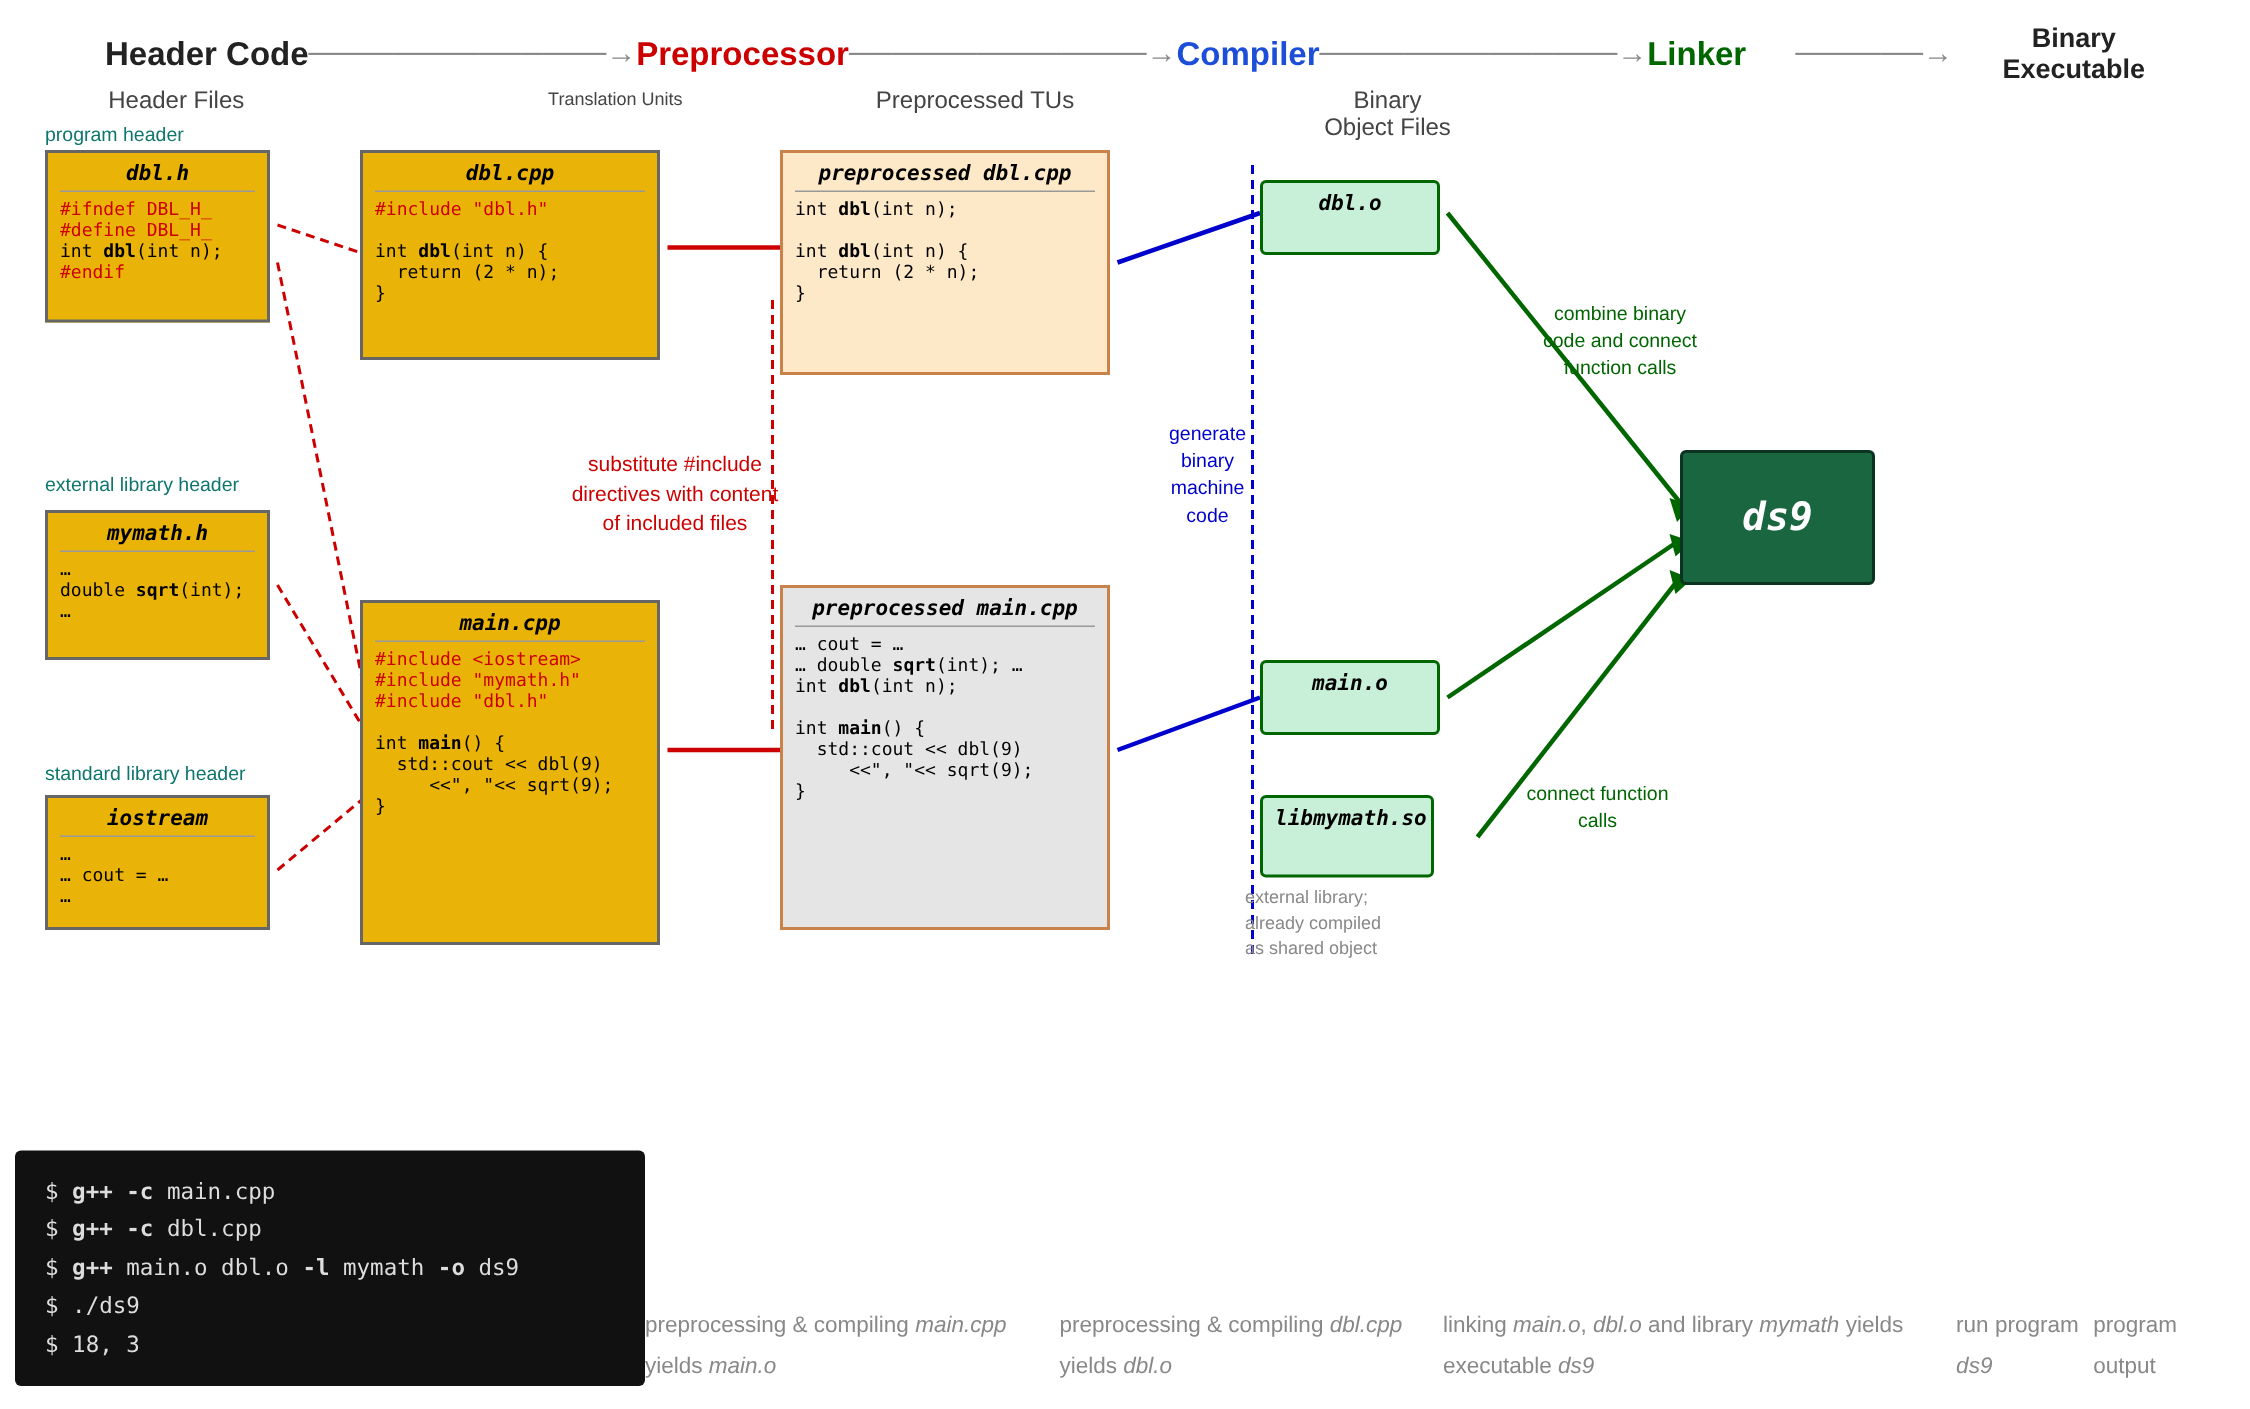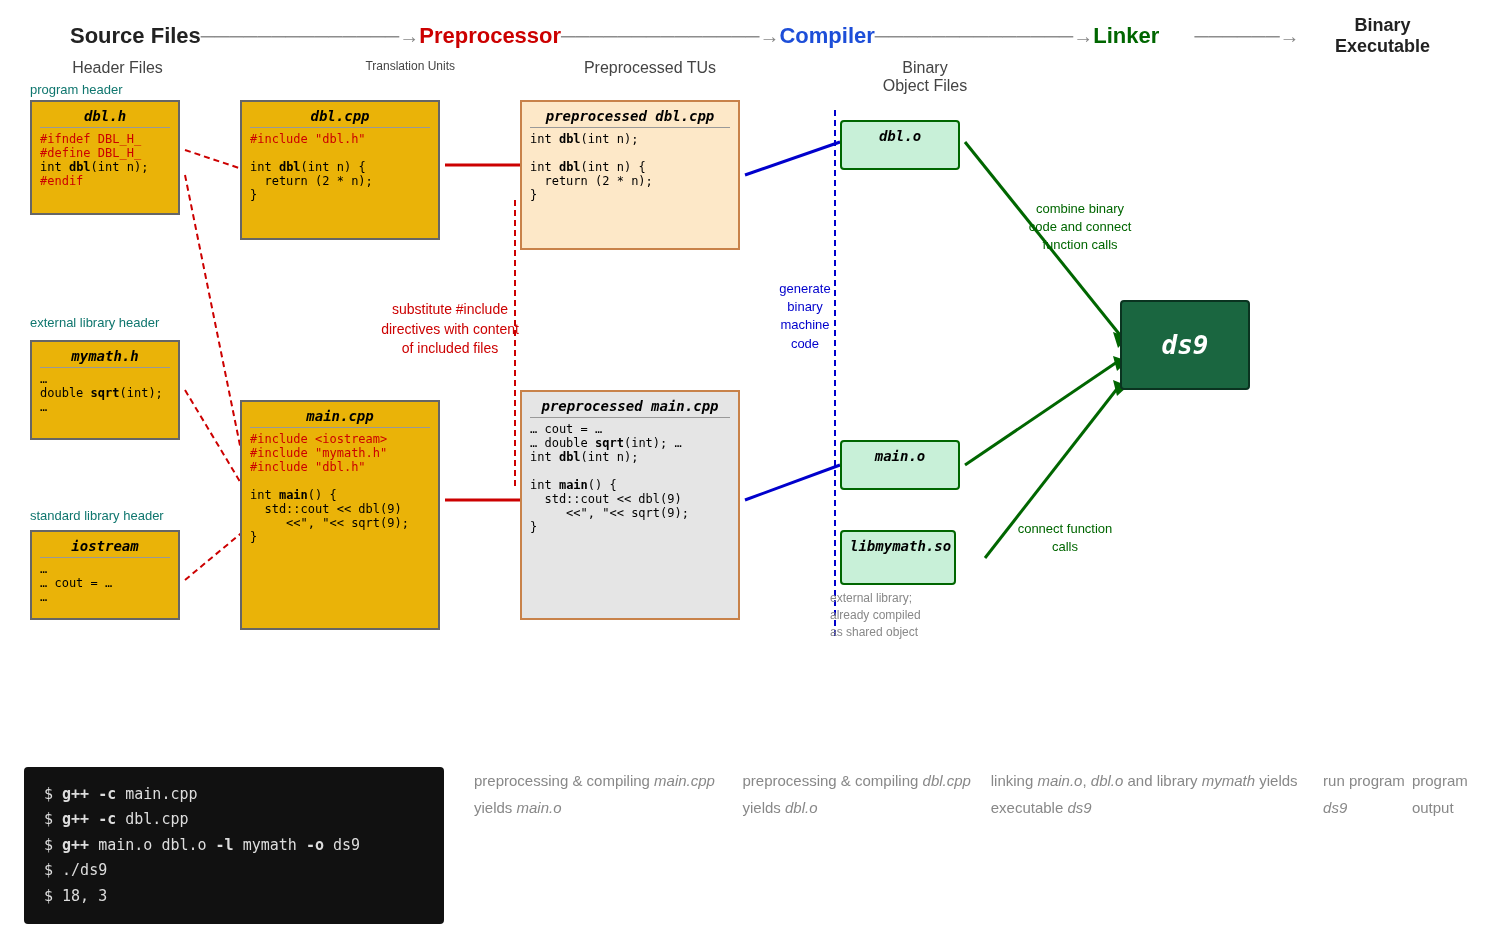--- a/index.html
+++ b/index.html
@@ -139,24 +139,24 @@
       width: 100%;
       height: 100%;
       pointer-events: none;
       overflow: visible;
     }
 
     
     .bottom-section {
       position: absolute;
       bottom: 15px;
-      left: 24px;
+      left: 10px;
       width: 1470px;
       display: flex;
-      gap: 30px;
+      align-items: flex-end;
     }
     .terminal-box {
       background: #111;
       color: #ddd;
       font-family: monospace;
       font-size: 15px;
       padding: 15px 20px;
       width: 420px;
       border-radius: 4px;
       line-height: 1.7;
@@ -208,21 +208,21 @@
       text-align: center;
       line-height: 1.4;
     }
   </style>
 </head>
 <body>
 
 <div class="main-container">
 
   <div style="display:flex; align-items:center; padding: 5px 50px 0 50px; margin-bottom:2px;">
-    <span style="font-size:22px;font-weight:bold;color:#222;">Source  Files</span>
+    <span style="font-size:22px;font-weight:bold;color:#222;">Header  Code</span>
     <span style="flex:1;text-align:center;color:#888;font-size:20px;">──────────────→</span>
     <span style="font-size:22px;font-weight:bold;color:#cc0000;">Preprocessor</span>
     <span style="flex:1;text-align:center;color:#888;font-size:20px;">──────────────→</span>
     <span style="font-size:22px;font-weight:bold;color:#1d4ed8;">Compiler</span>
     <span style="flex:1;text-align:center;color:#888;font-size:20px;">──────────────→</span>
     <span style="font-size:22px;font-weight:bold;color:#006600;">Linker</span>
     <span style="flex:1;text-align:center;color:#888;font-size:20px;">──────→</span>
     <span style="font-size:18px;font-weight:bold;color:#222;text-align:center;"><b>Binary<br>Executable</b></span>
   </div>
 

